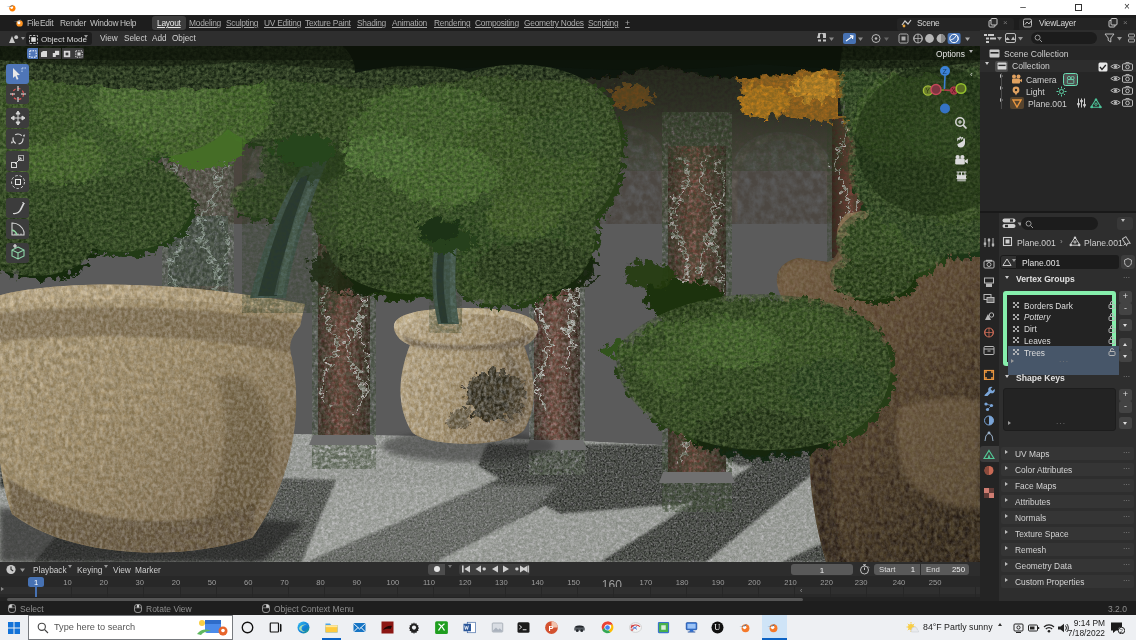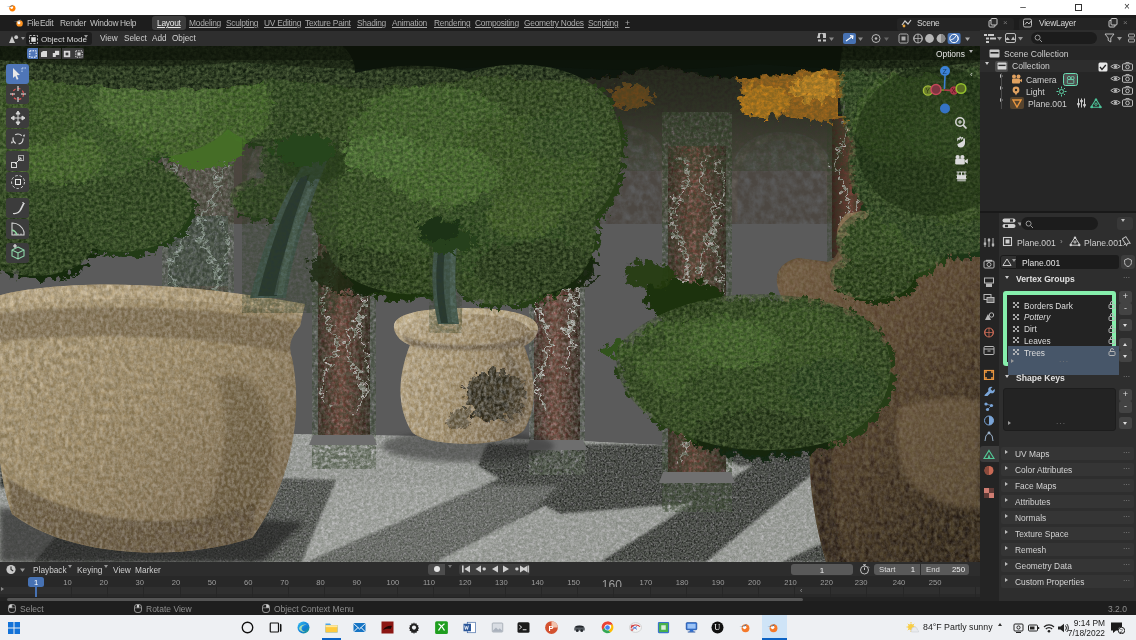--- a/index.html
+++ b/index.html
@@ -1193,20 +1193,36 @@
   <span class="abs" style="left:1108px;top:3px;">3.2.0</span>
 </div>
 
 <div id="taskbar">
   <svg class="abs" style="left:8px;top:7px" width="12" height="12" viewBox="0 0 12 12">
       <rect x="0" y="0" width="5.5" height="5.5" fill="#1272d8"></rect>
       <rect x="6.5" y="0" width="5.5" height="5.5" fill="#1272d8"></rect>
       <rect x="0" y="6.5" width="5.5" height="5.5" fill="#1272d8"></rect>
       <rect x="6.5" y="6.5" width="5.5" height="5.5" fill="#1272d8"></rect>
     </svg>
+  <div id="searchbox">
+    <svg class="abs" style="left:8px;top:6px" width="12" height="12" viewBox="0 0 12 12">
+        <circle cx="4.8" cy="4.8" r="3.6" fill="none" stroke="#444" stroke-width="1.1"></circle>
+        <path d="M7.5,7.5 L11,11" stroke="#444" stroke-width="1.1"></path>
+      </svg>
+    <span class="abs" style="left:25px;top:6px;font-size:9.2px;color:#555;">Type here to search</span>
+    <svg class="abs" style="left:168px;top:2px" width="34" height="20" viewBox="0 0 34 20">
+        <rect x="8" y="2" width="16" height="13" rx="2" fill="#4b8bea"></rect>
+        <rect x="8" y="2" width="16" height="4" fill="#2f6cc9"></rect>
+        <circle cx="5" cy="5" r="3" fill="#f8ce46"></circle>
+        <path d="M0,16 q6,-7 14,-3 q-7,0 -10,4 Z" fill="#5fb85f"></path>
+        <circle cx="26" cy="13" r="4.5" fill="#e8662c"></circle>
+        <circle cx="26" cy="12.6" r="1.8" fill="#fff"></circle>
+        <path d="M26,17.5 l-2.5,-3 h5 Z" fill="#e8662c"></path>
+      </svg>
+  </div>
   <svg class="abs" style="left:240px;top:5px" width="15" height="15" viewBox="0 0 20 20">
       <circle cx="10" cy="10" r="7" fill="none" stroke="#111" stroke-width="1.8"></circle>
     </svg>
     <svg class="abs" style="left:268px;top:5px" width="15" height="15" viewBox="0 0 20 20">
       <rect x="3" y="4" width="11" height="12" rx="1" fill="none" stroke="#111" stroke-width="1.6"></rect>
       <path d="M16,5 l2,1 v9 l-2,1 Z" fill="#111"></path>
     </svg>
     <svg class="abs" style="left:296px;top:5px" width="15" height="15" viewBox="0 0 20 20">
       <defs>
         <linearGradient id="edg" x1="0" y1="0" x2="1" y2="1">

